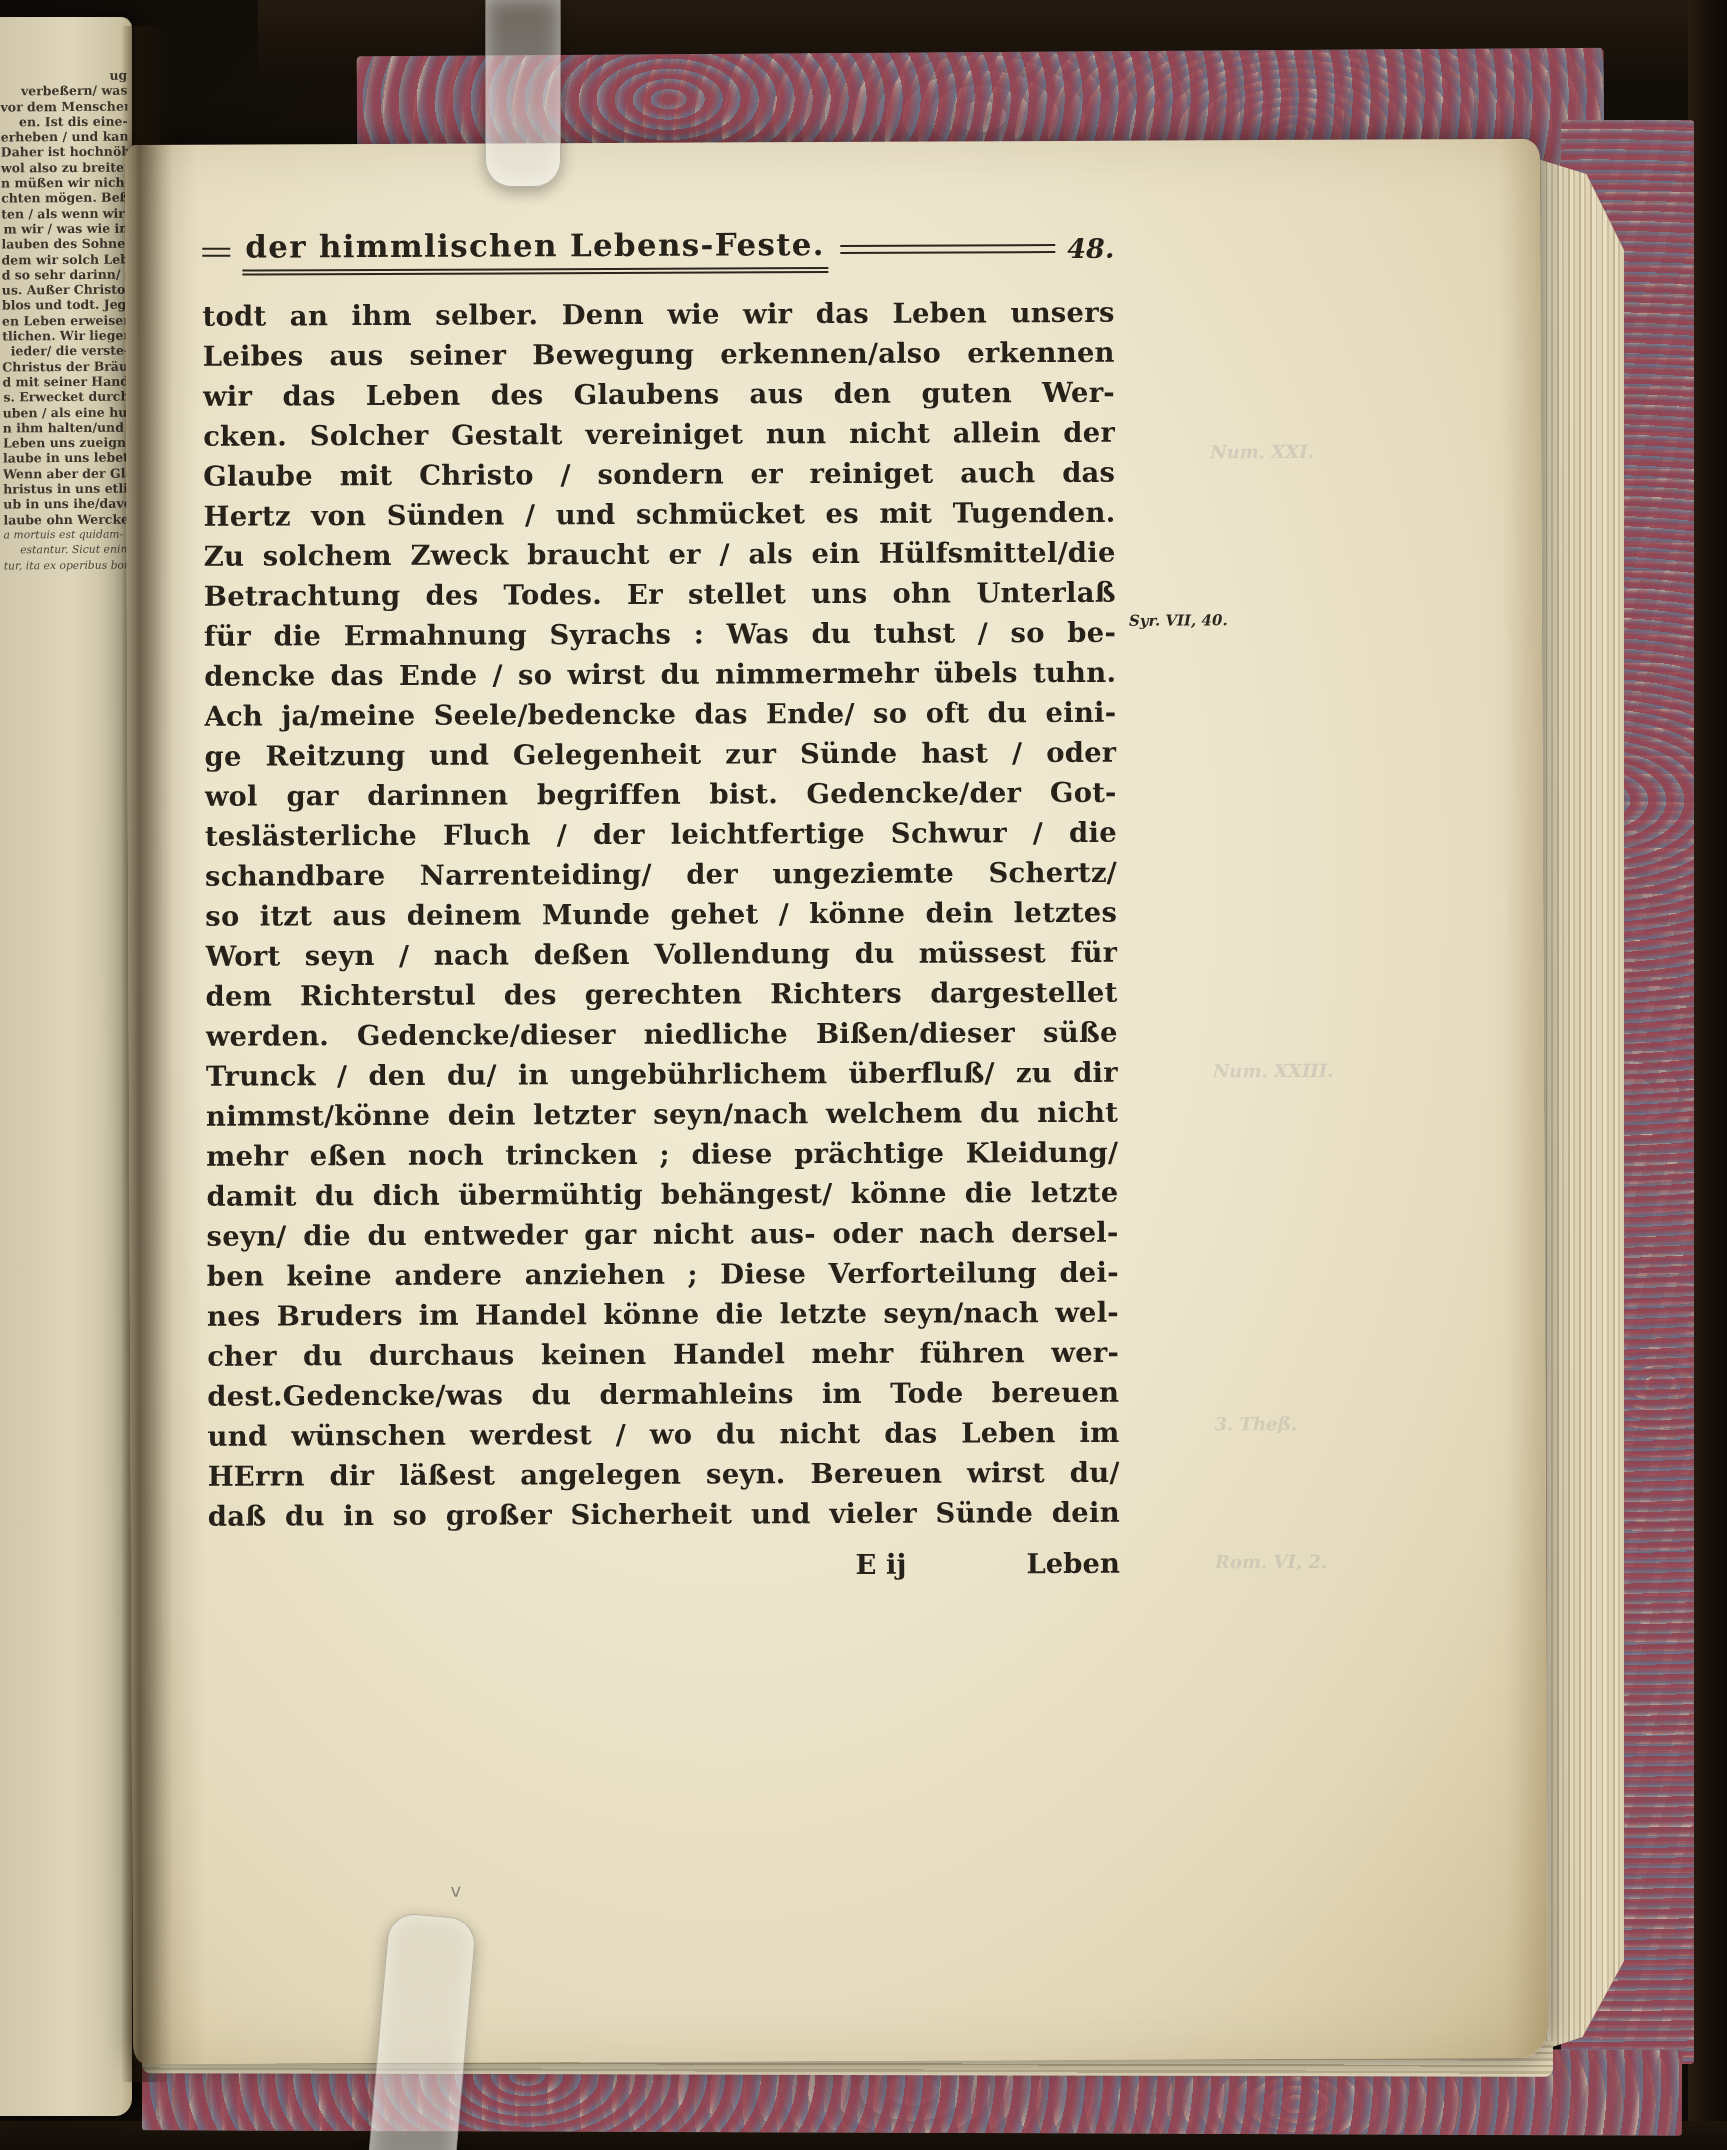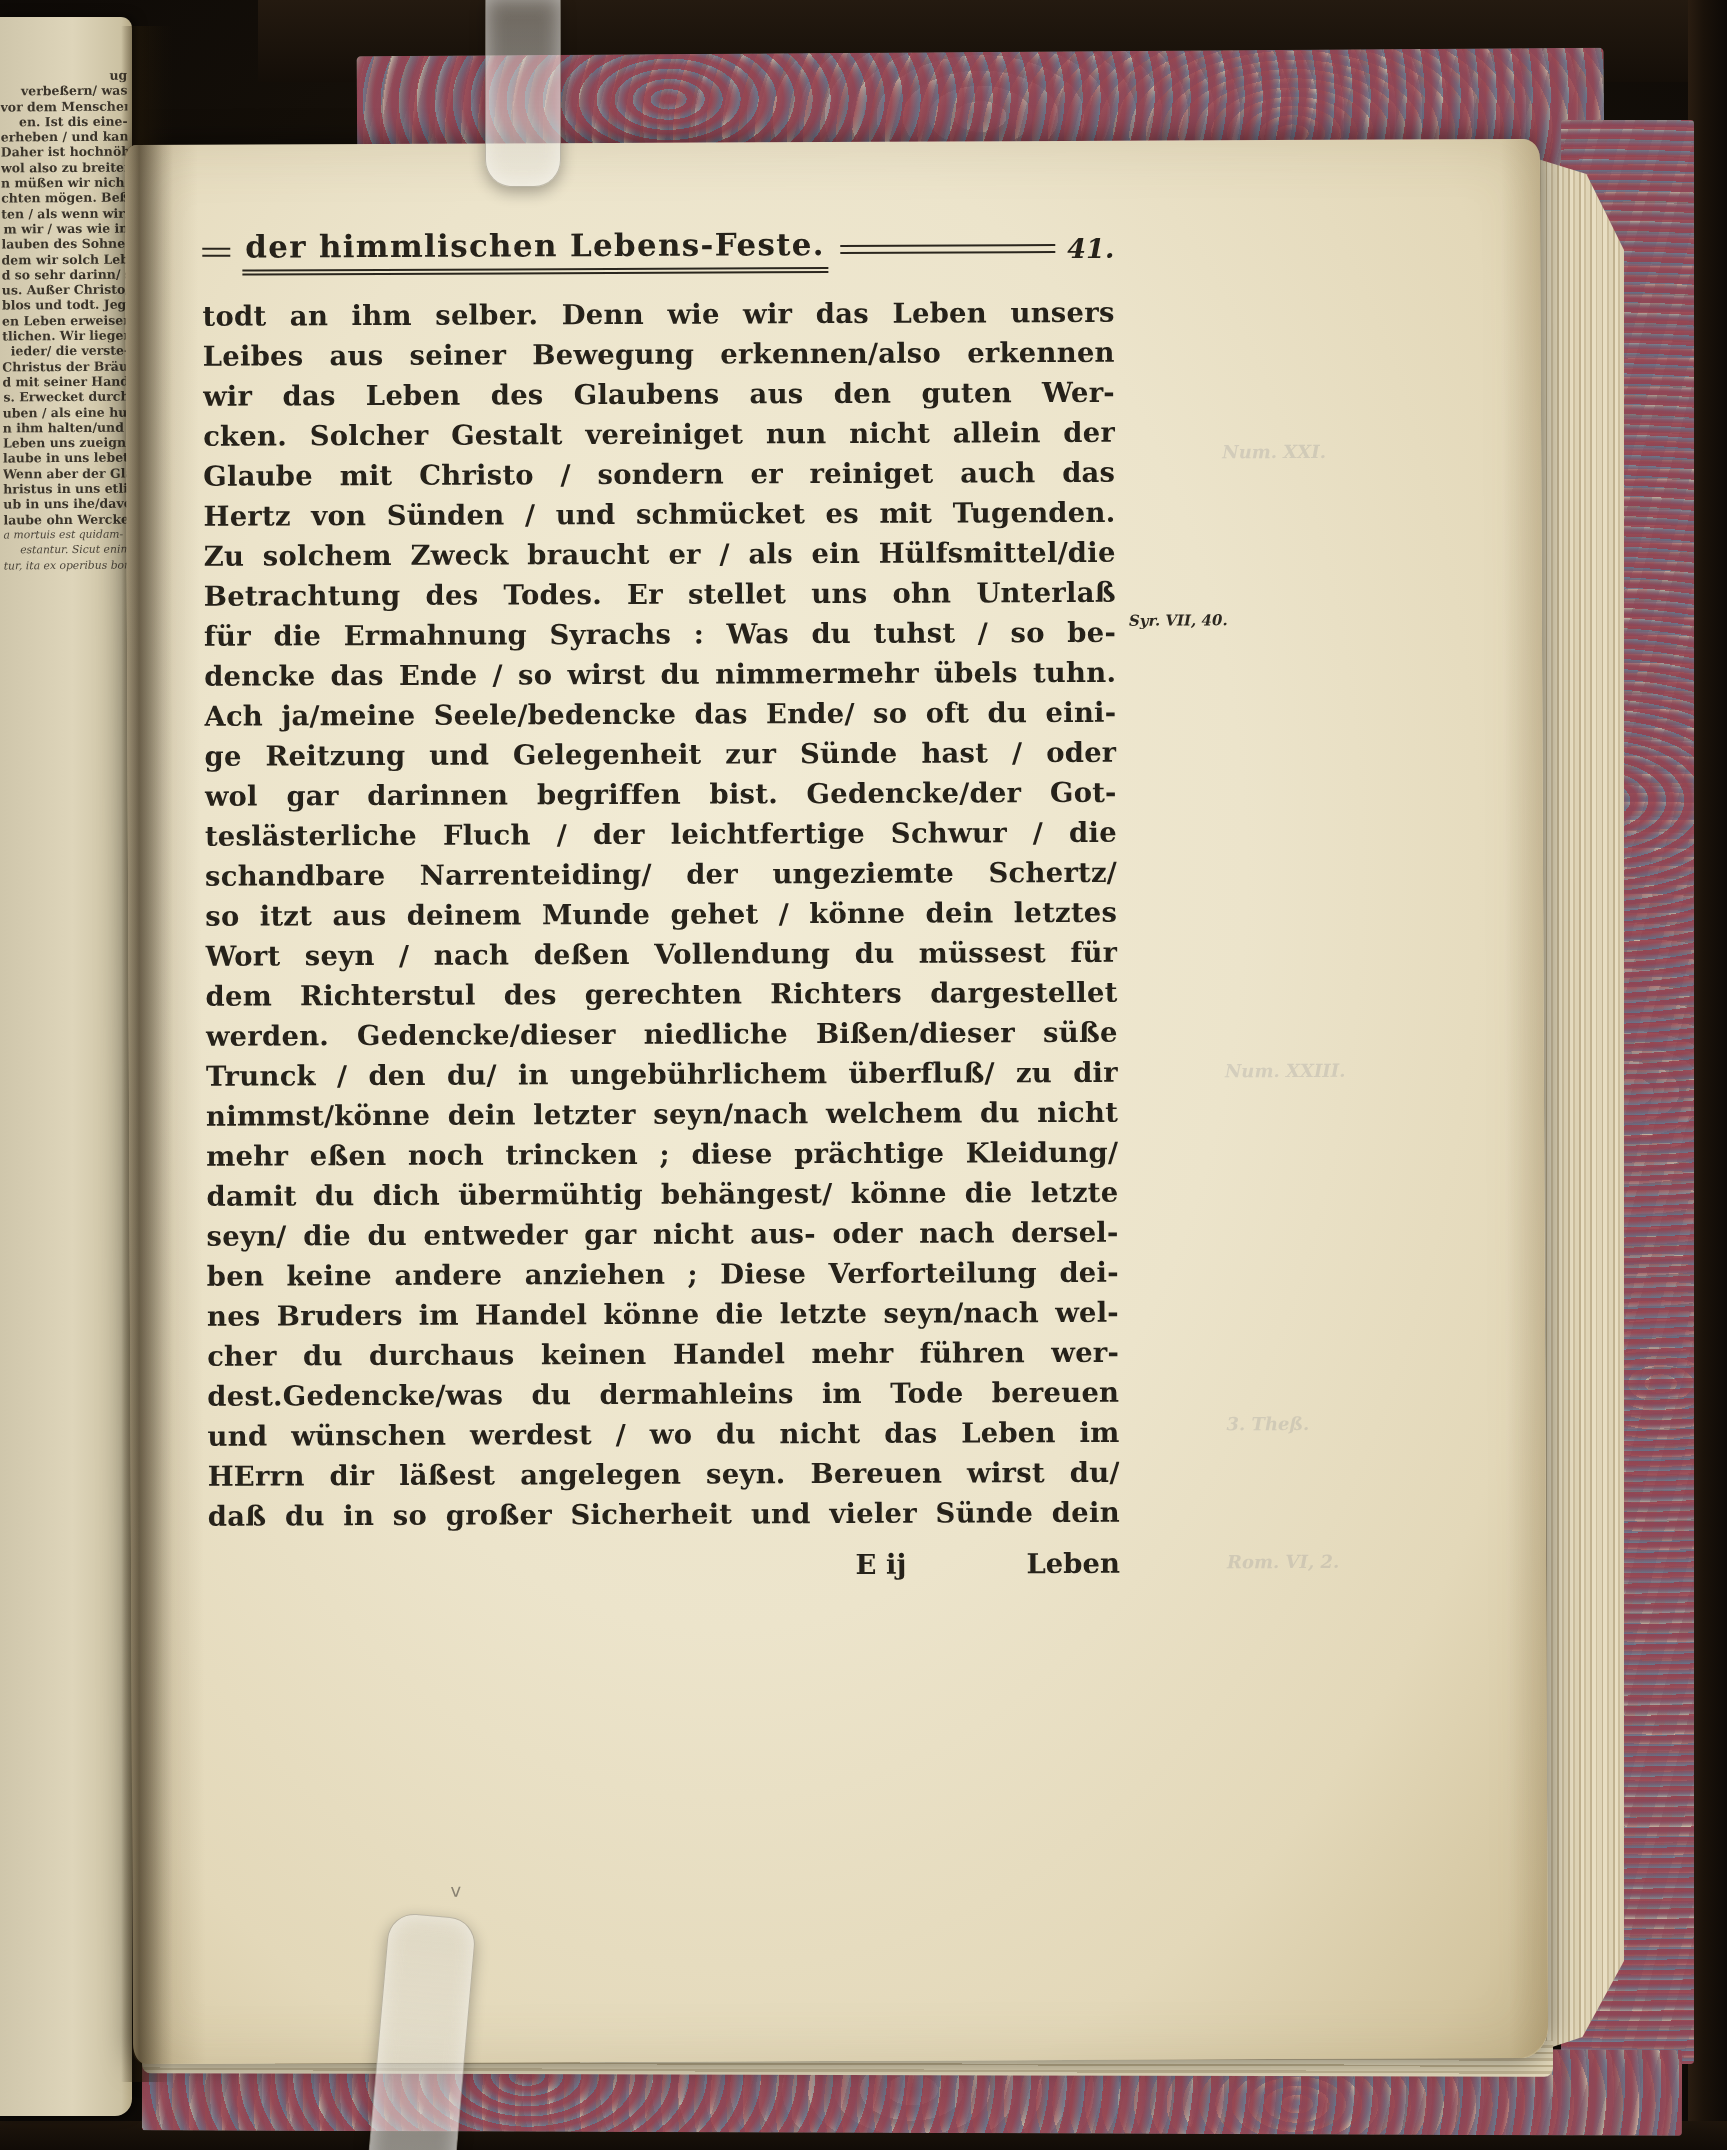--- a/index.html
+++ b/index.html
@@ -67,21 +67,21 @@
   .folio{font-size:27px;font-weight:bold;font-style:italic;}
   
   .text-block{position:absolute;left:77px;top:151px;width:912px;}
   .bline{font-size:27.5px;font-weight:bold;line-height:40px;white-space:nowrap;
     text-align:justify;text-align-last:justify;overflow:hidden;letter-spacing:0.2px;}
   
   .margin-note{position:absolute;left:1002px;top:471px;font-size:15px;font-style:italic;
     font-weight:600;white-space:nowrap;color:#2c2820;}
   
   .bleed-notes{position:absolute;left:1084px;top:0;width:258px;height:100%;}
-  .bleed{position:absolute;left:12px;white-space:nowrap;color:rgba(88,94,116,.16);
+  .bleed{position:absolute;left:0;white-space:nowrap;color:rgba(88,94,116,.16);
     font-size:18px;font-style:italic;font-weight:bold;}
   .bleed:nth-of-type(1){top:301px;}
   .bleed:nth-of-type(2){top:920px;}
   .bleed:nth-of-type(3){top:1273px;}
   .bleed:nth-of-type(4){top:1411px;}
   
   .sig-row{position:absolute;left:77px;top:1406px;width:912px;height:40px;font-size:27.5px;font-weight:bold;}
   .sig{position:absolute;left:71%;text-align:center;}
   .catch{position:absolute;right:0;margin-left:36px;}
   .pencil{position:absolute;left:318px;top:1736px;font-size:18px;color:rgba(95,90,80,.7);
@@ -150,21 +150,21 @@
   </div>
 
   <div class="gutter"></div>
 
   <div class="main-page">
 
     <div class="page-header">
       <div class="rule rule-left"></div>
       <div class="title">der himmlischen Lebens-Feste.</div>
       <div class="rule rule-mid"></div>
-      <div class="folio">41.</div>
+      <div class="folio">48.</div>
     </div>
 
     <div class="text-block">
 
     <div class="bline">todt an ihm selber.  Denn wie wir das Leben unsers</div>
         <div class="bline">Leibes aus seiner Bewegung erkennen/also erkennen</div>
         <div class="bline">wir das Leben des Glaubens aus den guten Wer-</div>
         <div class="bline">cken.  Solcher Gestalt vereiniget nun nicht allein der</div>
         <div class="bline">Glaube mit Christo / sondern er reiniget auch das</div>
         <div class="bline">Hertz von Sünden / und schmücket es mit Tugenden.</div>

